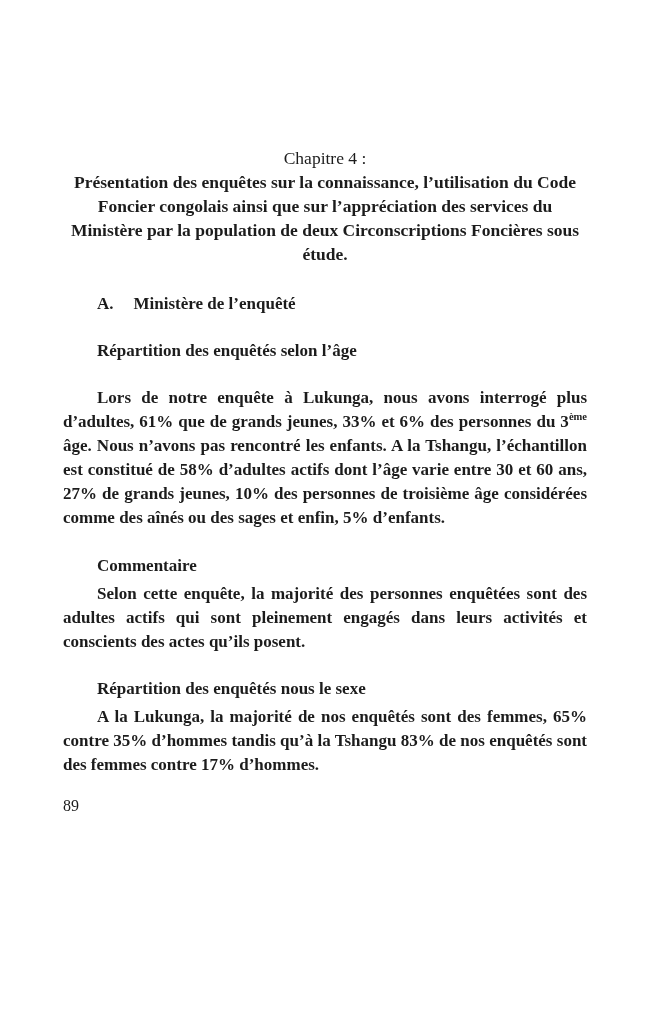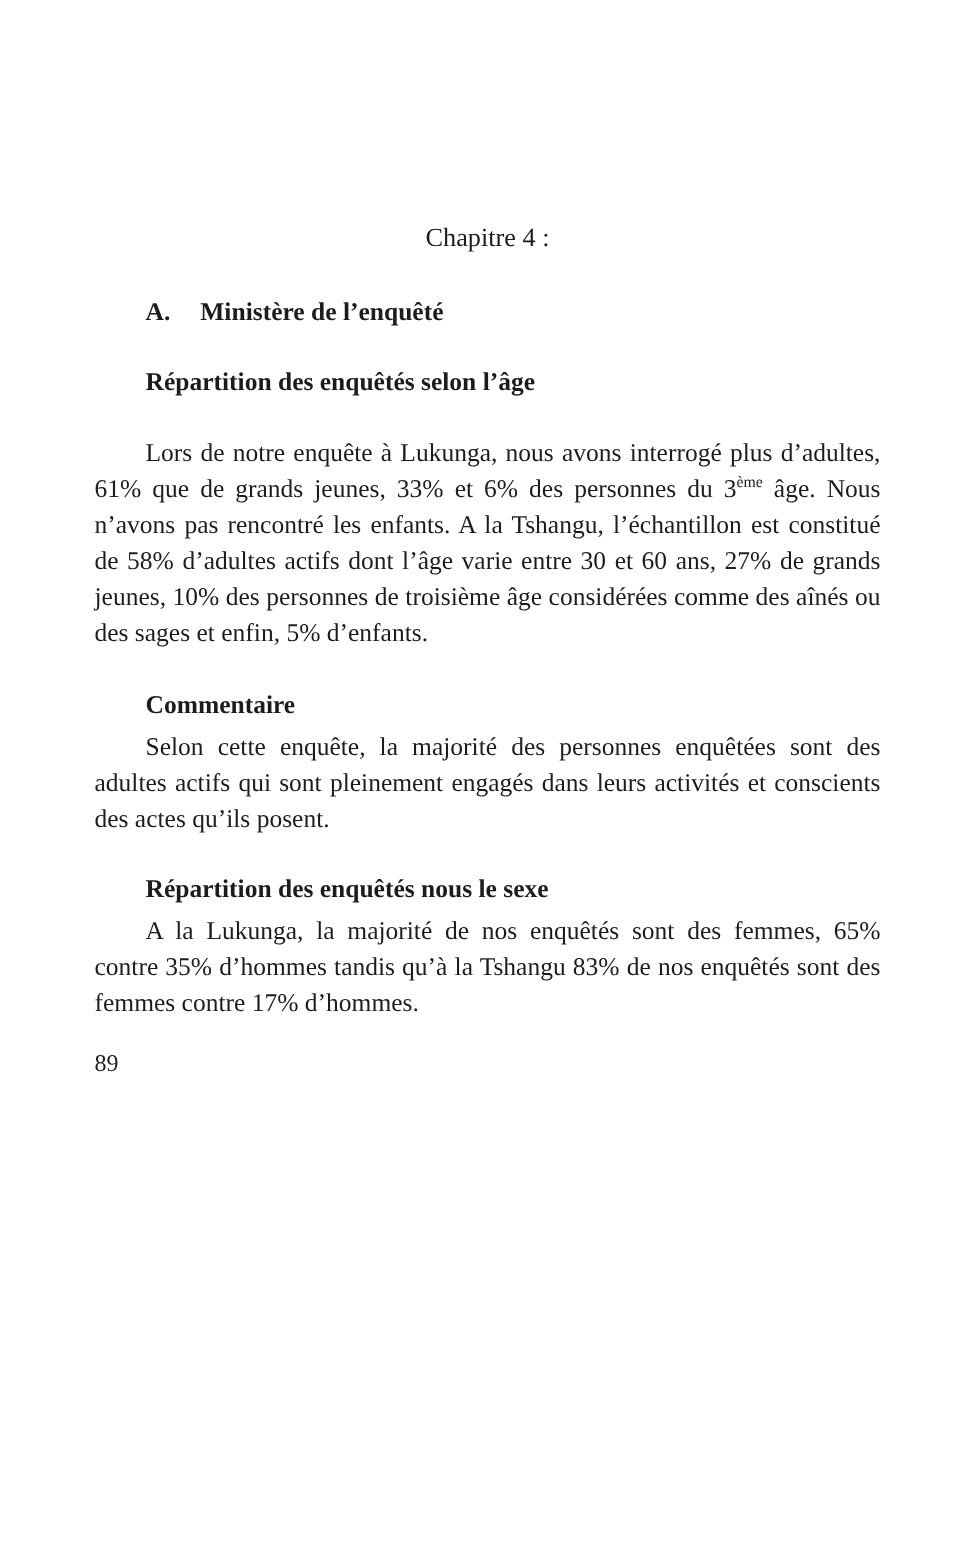--- a/index.html
+++ b/index.html
@@ -55,20 +55,21 @@
     font-weight: bold;
     font-size: 17px;
     line-height: 24px;
   }
   p.para {
     margin: 23px 0 0 0;
     font-size: 17px;
     line-height: 24px;
     text-align: justify;
     text-indent: 34px;
+    font-weight: bold;
   }
   p.para.tight {
     margin-top: 4px;
   }
   sup.ord {
     font-size: 0.62em;
     vertical-align: super;
     line-height: 0;
   }
   .comment-heading {
@@ -85,20 +86,21 @@
     line-height: 22px;
   }
 </style>
 </head>
 <body>
 
 <div class="page">
 
   <div class="chapter-heading">
     <span class="chapter-line1">Chapitre 4 :</span>
+    <span class="chapter-rest">Présentation des enquêtes sur la connaissance, l’utilisation du Code Foncier congolais ainsi que sur l’appréciation des services du Ministère par la population de deux Circonscriptions Foncières sous étude.</span>
   </div>
 
   <div class="section-heading"><span>A.</span><span class="tab"></span><span>Ministère de l’enquêté</span></div>
 
   <div class="subheading">Répartition des enquêtés selon l’âge</div>
 
   <p class="para"><span>Lors de notre enquête à Lukunga, nous avons interrogé plus d’adultes, 61% que de grands jeunes, 33% et 6% des personnes du 3</span><sup class="ord">ème</sup><span> âge. Nous n’avons pas rencontré les enfants. A la Tshangu, l’échantillon est constitué de 58% d’adultes actifs dont l’âge varie entre 30 et 60 ans, 27% de grands jeunes, 10% des personnes de troisième âge considérées comme des aînés ou des sages et enfin, 5% d’enfants.</span></p>
 
   <div class="comment-heading">Commentaire</div>
 

